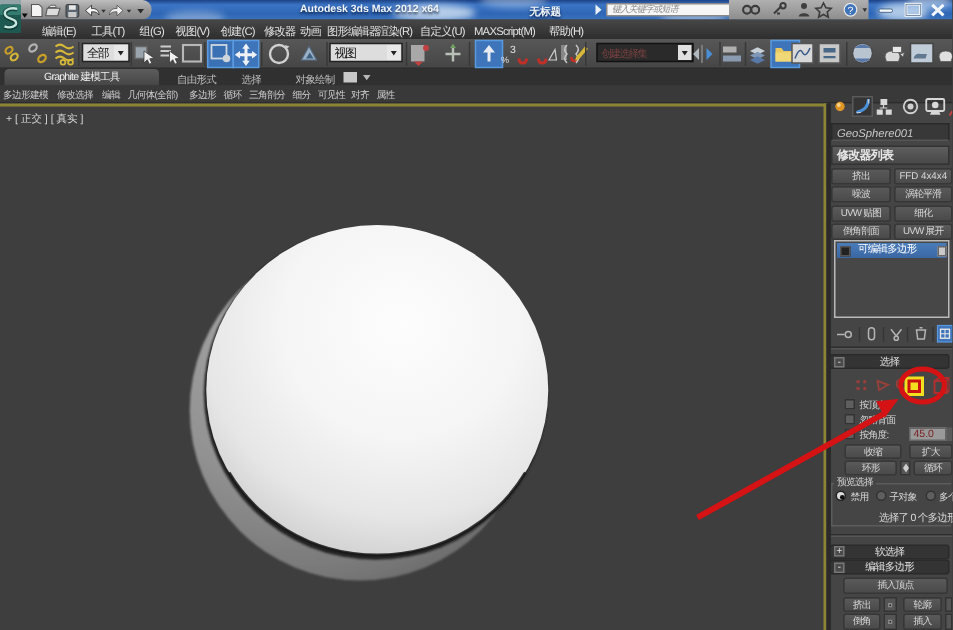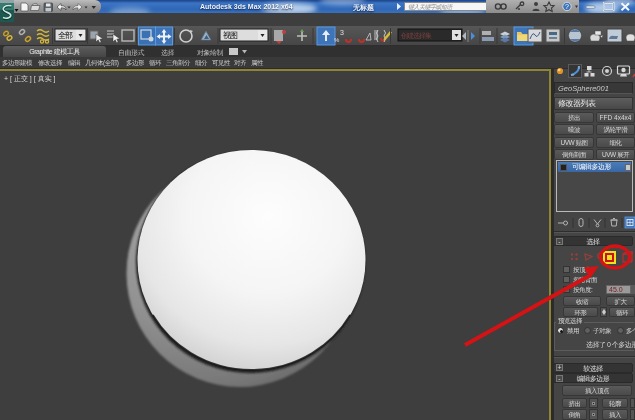--- a/index.html
+++ b/index.html
@@ -127,20 +127,34 @@
 
 <svg class="abs" width="20" height="24" viewBox="0 0 20 24" style="left:0;top:0;z-index:6">
   <rect x="0" y="0" width="14" height="3.5" fill="#93a4a8"></rect>
   <rect x="0" y="3" width="14" height="19" rx="1" fill="#1d5950"></rect>
   <rect x="0" y="3" width="14" height="7" rx="1" fill="#357c70"></rect>
   <path d="M11.5 6.2 C5 5 2.2 8 3.6 10.6 C5 13 9.5 12.6 10.6 15 C11.6 17.8 7 19.6 3 18" stroke="#0e332e" stroke-width="3" fill="none" opacity=".8"></path>
   <path d="M11.5 5.8 C5 4.6 2.2 7.6 3.6 10.2 C5 12.6 9.5 12.2 10.6 14.6 C11.6 17.4 7 19.2 3 17.6" stroke="#c7e8e1" stroke-width="1.6" fill="none"></path>
   <path d="M14.5 9 l4 0 -2 2.8 z" fill="#0a0a0a"></path>
 </svg>
 
+<div class="abs" id="menubar">
+  <div class="mi" style="left:28px">编辑(E)</div>
+  <div class="mi" style="left:61px">工具(T)</div>
+  <div class="mi" style="left:93px">组(G)</div>
+  <div class="mi" style="left:117px">视图(V)</div>
+  <div class="mi" style="left:147px">创建(C)</div>
+  <div class="mi" style="left:176px">修改器</div>
+  <div class="mi" style="left:200px">动画</div>
+  <div class="mi" style="left:218px">图形编辑器</div>
+  <div class="mi" style="left:252px">渲染(R)</div>
+  <div class="mi" style="left:280px">自定义(U)</div>
+  <div class="mi" style="left:316px">MAXScript(M)</div>
+  <div class="mi" style="left:366px">帮助(H)</div>
+</div>
 
 <div class="abs" id="toolbar"></div>
 <svg class="abs" width="635" height="20" viewBox="0 0 635 20" style="left:0;top:26px">
 
   <ellipse cx="6" cy="7.5" rx="2.6" ry="1.9" fill="none" stroke="#c8a028" stroke-width="1.4" transform="rotate(-40 6 7.5)"></ellipse>
   <ellipse cx="9.5" cy="12" rx="2.6" ry="1.9" fill="none" stroke="#d8b838" stroke-width="1.4" transform="rotate(-40 9.5 12)"></ellipse>
   <ellipse cx="22" cy="6" rx="2.8" ry="2" fill="none" stroke="#b0b0b0" stroke-width="1.5" transform="rotate(-40 22 6)"></ellipse>
   <ellipse cx="28" cy="13" rx="2.8" ry="2" fill="none" stroke="#c8a028" stroke-width="1.5" transform="rotate(-40 28 13)"></ellipse>
 
   <path d="M37 5 q3 -2.5 6 0 t6 0 M37 9 q3 -2.5 6 0 t6 0 M37 13 q3 -2.5 6 0 t6 0" stroke="#d8b838" stroke-width="1.3" fill="none"></path>
@@ -318,21 +332,21 @@
   <circle cx="53" cy="7" r="4.5" fill="none" stroke="#d0d0d0" stroke-width="1.2"></circle>
   <circle cx="53" cy="7" r="2" fill="#d0d0d0"></circle>
   <rect x="63.5" y="2" width="12" height="8" rx="1" fill="none" stroke="#d8d8d8" stroke-width="1.2"></rect>
   <circle cx="69.5" cy="6" r="2.2" fill="#d8d8d8"></circle>
   <path d="M67 10 l5 0 1 2.5 -7 0 z" fill="#d8d8d8"></path>
   <path d="M79 13 l2 -3" stroke="#c04040" stroke-width="1.5"></path>
 </svg>
 
 <div class="abs" style="left:554px;top:82px;width:79px;height:12px;background:#383838;border:1px solid #2a2a2a;border-bottom-color:#555;color:#c9c9c9;font-size:7.5px;line-height:11px;padding-left:3px;font-style:italic;">GeoSphere001</div>
 
-<div class="abs" style="left:554px;top:97px;width:79px;height:13px;background:linear-gradient(180deg,#5e5e5e,#484848);border:1px solid #333;color:#e8e8e8;font-size:8px;line-height:11px;padding-left:3px;letter-spacing:-0.5px;">修改器列表</div>
+<div class="abs" style="left:554px;top:97px;width:79px;height:13px;background:linear-gradient(180deg,#5e5e5e,#484848);border:1px solid #333;color:#e8e8e8;font-size:8px;line-height:11px;padding-left:3px;letter-spacing:-0.5px;font-weight:bold;">修改器列表</div>
 
 <div class="pbtn" style="left:554px;top:111.5px;width:40px;height:11px;line-height:10px;">挤出</div>
 <div class="pbtn" style="left:596px;top:111.5px;width:39px;height:11px;line-height:10px;letter-spacing:0">FFD 4x4x4</div>
 <div class="pbtn" style="left:554px;top:124px;width:40px;height:11px;line-height:10px;">噪波</div>
 <div class="pbtn" style="left:596px;top:124px;width:39px;height:11px;line-height:10px;">涡轮平滑</div>
 <div class="pbtn" style="left:554px;top:136.5px;width:40px;height:11px;line-height:10px;">UVW 贴图</div>
 <div class="pbtn" style="left:596px;top:136.5px;width:39px;height:11px;line-height:10px;">细化</div>
 <div class="pbtn" style="left:554px;top:149px;width:40px;height:11px;line-height:10px;">倒角剖面</div>
 <div class="pbtn" style="left:596px;top:149px;width:39px;height:11px;line-height:10px;">UVW 展开</div>
 

